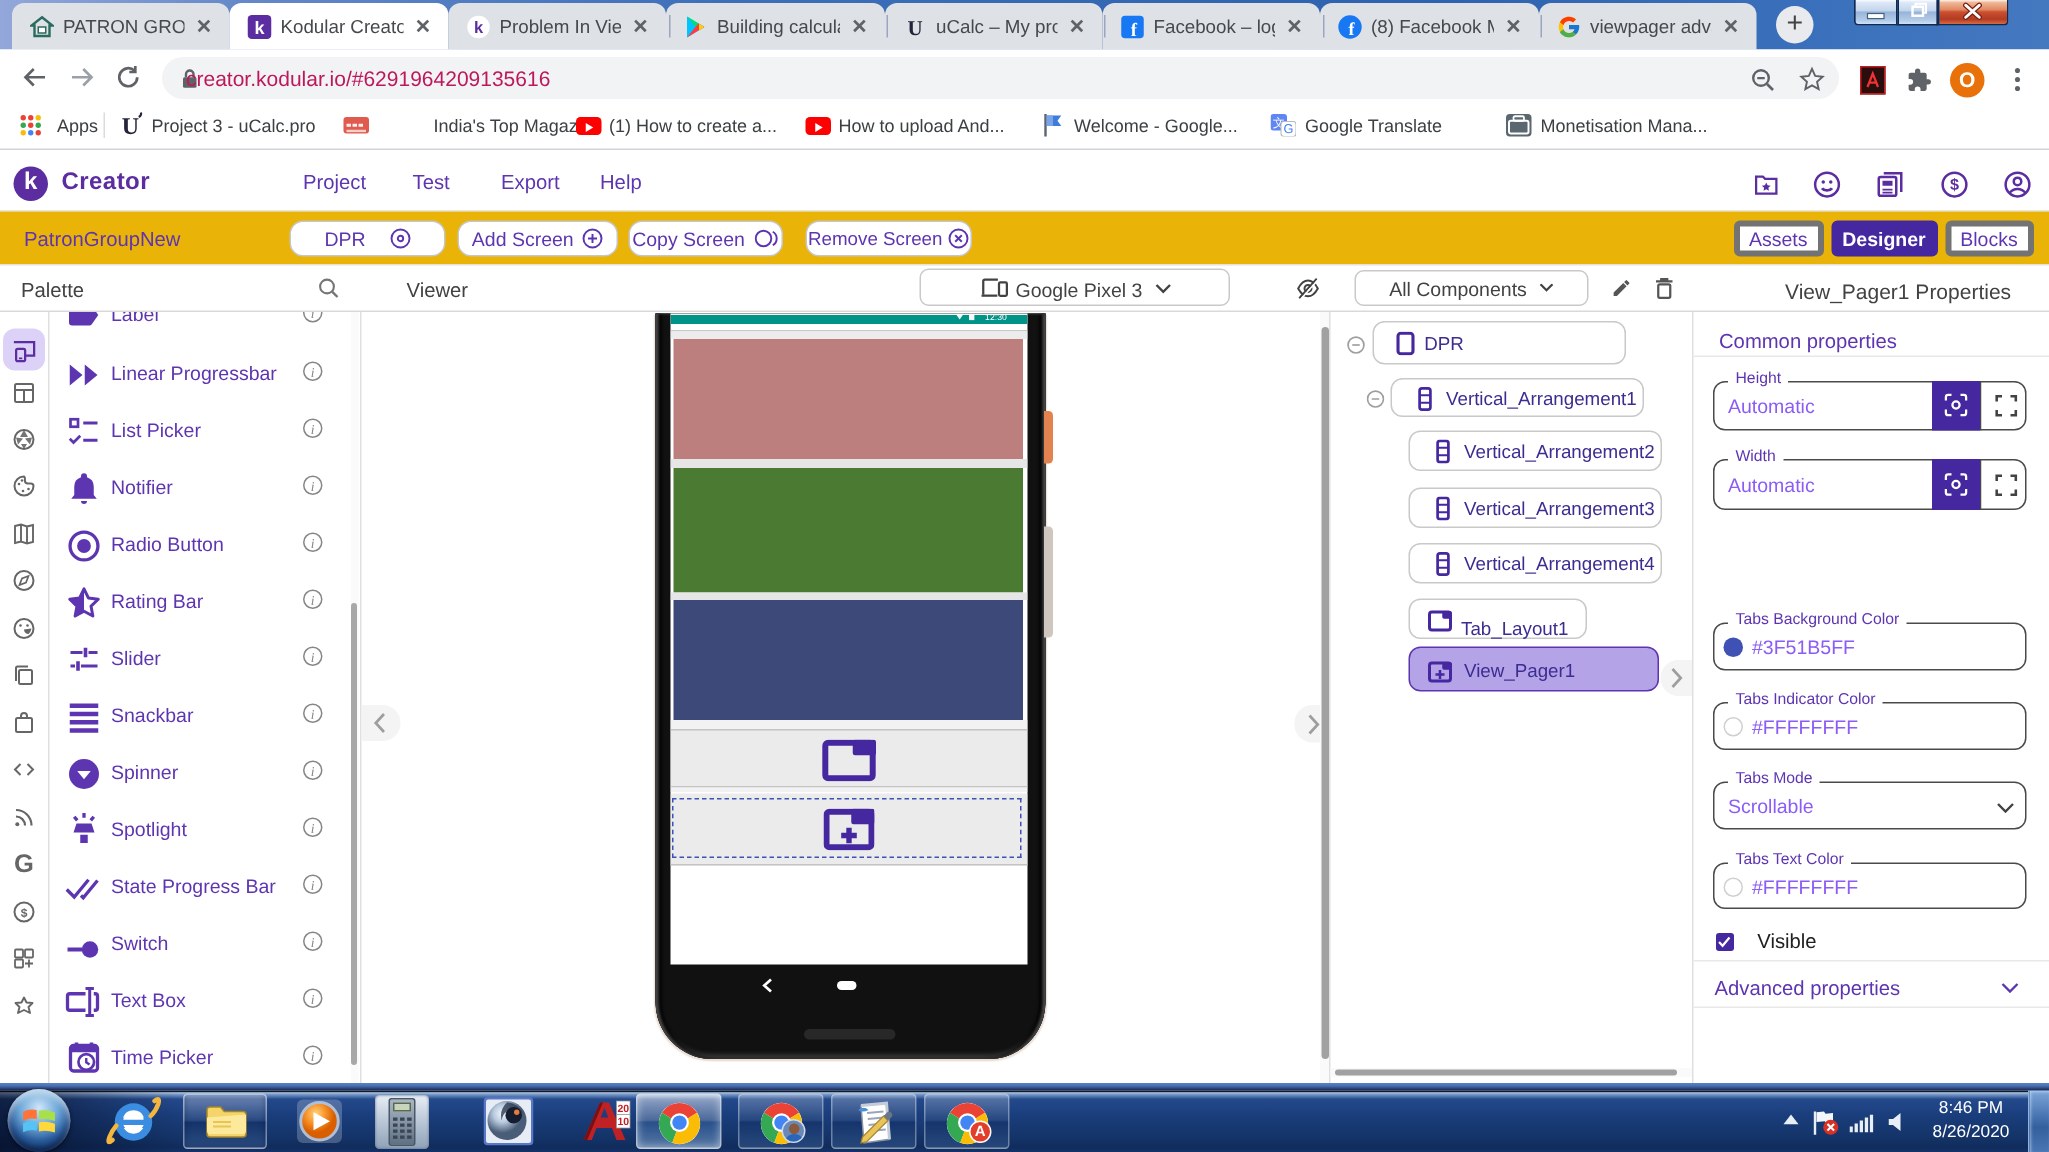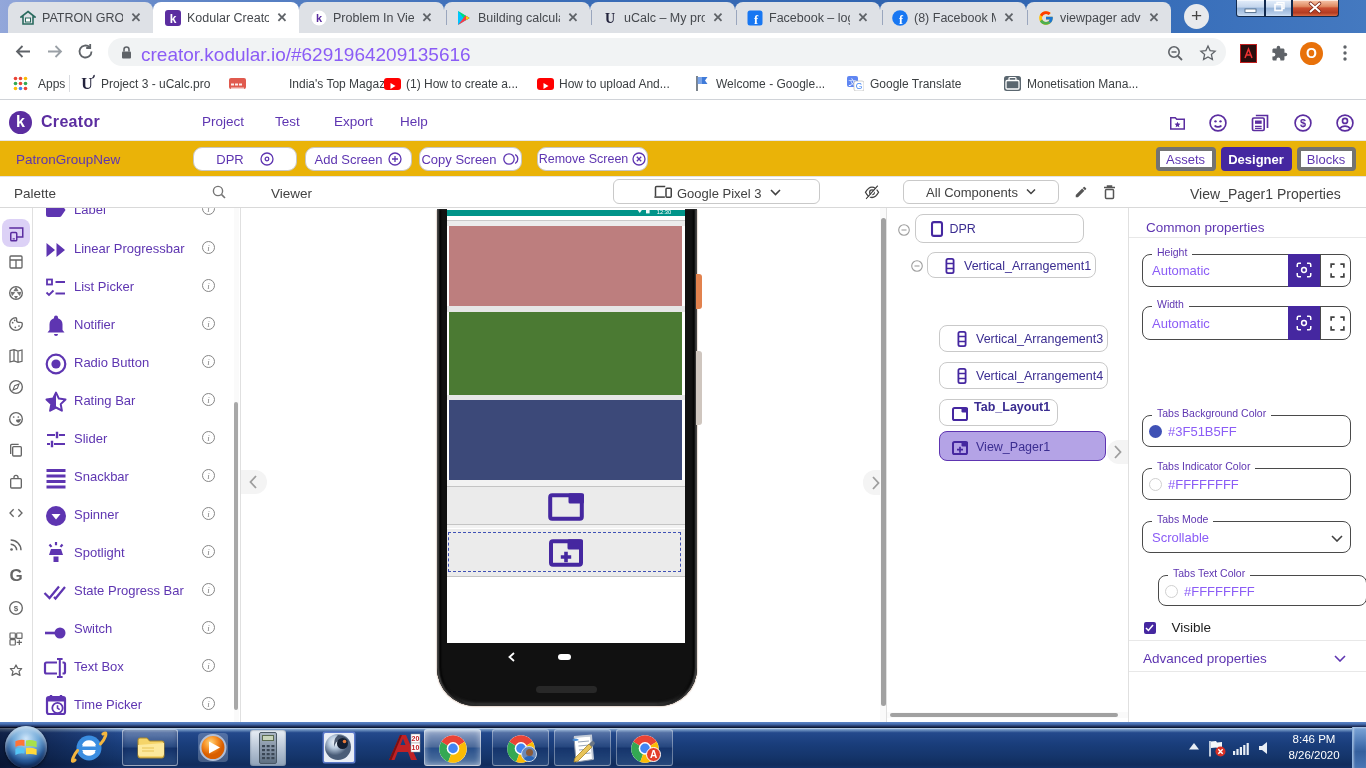--- a/index.html
+++ b/index.html
@@ -164,21 +164,21 @@
       </svg>
     <svg class="abs" style="left:77px;top:10px;" width="17" height="17" viewBox="0 0 17 17">
         <path d="M14.5 8.5 A6 6 0 1 1 12.7 4.2" fill="none" stroke="#5f6368" stroke-width="1.8"></path>
         <path d="M13.2 1 L13.2 5 L9.2 5" fill="none" stroke="#5f6368" stroke-width="1.8"></path>
       </svg>
     <div id="omnibox"></div>
     <svg class="abs" style="left:121px;top:13px;" width="11" height="13" viewBox="0 0 11 13">
         <rect x="1" y="5.5" width="9" height="7" rx="1" fill="#5f6368"></rect>
         <path d="M3 5.5 V3.5 a2.5 2.5 0 0 1 5 0 V5.5" fill="none" stroke="#5f6368" stroke-width="1.6"></path>
       </svg>
-    <div class="abs" style="left:141px;top:11px;font-size:19px;color:#8b5cf6;">creator.kodular.io/#6291964209135616</div>
+    <div class="abs" style="left:124px;top:11px;font-size:14px;color:#be185d;">creator.kodular.io/#6291964209135616</div>
     <svg class="abs" style="left:1167px;top:12px;" width="17" height="17" viewBox="0 0 17 17">
         <circle cx="7" cy="7" r="5.2" fill="none" stroke="#5f6368" stroke-width="1.6"></circle>
         <line x1="11" y1="11" x2="15" y2="15" stroke="#5f6368" stroke-width="1.8"></line>
         <line x1="4.5" y1="7" x2="9.5" y2="7" stroke="#5f6368" stroke-width="1.5"></line>
       </svg>
     <svg class="abs" style="left:1199px;top:11px;" width="18" height="18" viewBox="0 0 24 24">
         <path d="M12 2.6 L14.8 8.8 L21.5 9.5 L16.5 14 L17.9 20.6 L12 17.2 L6.1 20.6 L7.5 14 L2.5 9.5 L9.2 8.8 Z" fill="none" stroke="#5f6368" stroke-width="1.7"></path>
       </svg>
     <div class="abs" style="left:1240px;top:11px;width:17px;height:19px;background:#2a0d0d;border:1px solid #c11f1f;"><svg width="15" height="17" viewBox="0 0 15 17">
           <path d="M4 13 L7.5 4 L11 13 M5.5 10 L9.5 10" stroke="#e33" stroke-width="1.5" fill="none"></path>
@@ -609,40 +609,47 @@
         <circle cx="6" cy="6" r="5.3" fill="none" stroke="#9e9e9e" stroke-width="1.1"></circle>
         <path d="M3.5 6 h5" stroke="#9e9e9e" stroke-width="1.1"></path>
       </svg>
     <div class="titem" style="left:927px;top:43.5px;width:168.5px;height:26.5px;">
       <svg class="tic" style="left:14px;top:5px;" width="9" height="16" viewBox="0 0 9 16">
           <rect x="0.9" y="0.9" width="7.2" height="14.2" rx="1.6" fill="none" stroke="#4527a0" stroke-width="1.8"></rect>
           <path d="M1 5.5 h7 M1 10.5 h7" stroke="#4527a0" stroke-width="1.4"></path>
         </svg>
       <div class="tx" style="left:36px;top:6px;">Vertical_Arrangement1</div>
     </div>
+    <div class="titem" style="left:939px;top:79px;width:168.5px;height:27px;">
+      <svg class="tic" style="left:14px;top:5px;" width="9" height="16" viewBox="0 0 9 16">
+          <rect x="0.9" y="0.9" width="7.2" height="14.2" rx="1.6" fill="none" stroke="#4527a0" stroke-width="1.8"></rect>
+          <path d="M1 5.5 h7 M1 10.5 h7" stroke="#4527a0" stroke-width="1.4"></path>
+        </svg>
+      <div class="tx" style="left:36px;top:6px;">Vertical_Arrangement2</div>
+    </div>
     <div class="titem" style="left:939px;top:116.5px;width:168.5px;height:27px;">
       <svg class="tic" style="left:14px;top:5px;" width="9" height="16" viewBox="0 0 9 16">
           <rect x="0.9" y="0.9" width="7.2" height="14.2" rx="1.6" fill="none" stroke="#4527a0" stroke-width="1.8"></rect>
           <path d="M1 5.5 h7 M1 10.5 h7" stroke="#4527a0" stroke-width="1.4"></path>
         </svg>
       <div class="tx" style="left:36px;top:6px;">Vertical_Arrangement3</div>
     </div>
     <div class="titem" style="left:939px;top:153.5px;width:168.5px;height:27px;">
       <svg class="tic" style="left:14px;top:5px;" width="9" height="16" viewBox="0 0 9 16">
           <rect x="0.9" y="0.9" width="7.2" height="14.2" rx="1.6" fill="none" stroke="#4527a0" stroke-width="1.8"></rect>
           <path d="M1 5.5 h7 M1 10.5 h7" stroke="#4527a0" stroke-width="1.4"></path>
         </svg>
       <div class="tx" style="left:36px;top:6px;">Vertical_Arrangement4</div>
     </div>
     <div class="titem" style="left:939px;top:190.5px;width:119px;height:27px;">
       <svg class="tic" style="left:12px;top:6px;" width="16" height="14" viewBox="0 0 16 14">
           <rect x="1" y="1" width="14" height="12" rx="1.6" fill="none" stroke="#4527a0" stroke-width="2"></rect>
           <rect x="9.5" y="0.5" width="6.5" height="5" rx="1.2" fill="#4527a0"></rect>
         </svg>
-      <div class="tx" style="left:34px;top:0;font-weight:bold;">Tab_Layout1</div>
+      <div class="tx" style="left:34px;top:12px;">Tab_Layout1</div>
     </div>
     <div class="titem" style="left:939px;top:223px;width:167px;height:30px;background:#b4a3e6;border:1.6px solid #5e35b1;">
       <svg class="tic" style="left:12px;top:8px;" width="16" height="14" viewBox="0 0 16 14">
           <rect x="1" y="1" width="14" height="12" rx="1.6" fill="none" stroke="#4527a0" stroke-width="2"></rect>
           <rect x="9.5" y="0.5" width="6.5" height="5" rx="1.2" fill="#4527a0"></rect>
           <path d="M5 8.7 h6 M8 5.7 v6" stroke="#4527a0" stroke-width="1.7"></path>
         </svg>
       <div class="tx" style="left:36px;top:8px;">View_Pager1</div>
     </div>
 
@@ -698,21 +705,21 @@
       <div style="position:absolute;left:6px;top:9px;width:13px;height:13px;border-radius:50%;background:#fff;border:1px solid #d0d0d0;"></div>
       <div class="val" style="left:25px;top:8px;">#FFFFFFFF</div>
     </div>
     <div class="pfield" style="top:312.5px;height:32px;">
       <div class="lbl">Tabs Mode</div>
       <div class="val" style="top:8px;">Scrollable</div>
       <svg style="position:absolute;left:188px;top:13px;" width="12" height="7" viewBox="0 0 12 7">
           <path d="M1 1 L6 6 L11 1" fill="none" stroke="#424242" stroke-width="1.6"></path>
         </svg>
     </div>
-    <div class="pfield" style="top:367px;height:31px;margin-left:16px;">
+    <div class="pfield" style="top:367px;height:31px;">
       <div class="lbl">Tabs Text Color</div>
       <div style="position:absolute;left:6px;top:8.5px;width:13px;height:13px;border-radius:50%;background:#fff;border:1px solid #d0d0d0;"></div>
       <div class="val" style="left:25px;top:7.5px;">#FFFFFFFF</div>
     </div>
     <div style="position:absolute;left:1143.5px;top:413.5px;width:12.5px;height:12.5px;background:#4527a0;border-radius:2px;">
       <svg style="position:absolute;left:1.5px;top:2px;" width="9" height="8" viewBox="0 0 9 8">
           <path d="M1 4 L3.4 6.5 L8 1" fill="none" stroke="#fff" stroke-width="1.5"></path>
         </svg>
     </div>
     <div style="position:absolute;left:1171.5px;top:412px;font-size:13.5px;color:#212121;">Visible</div>

